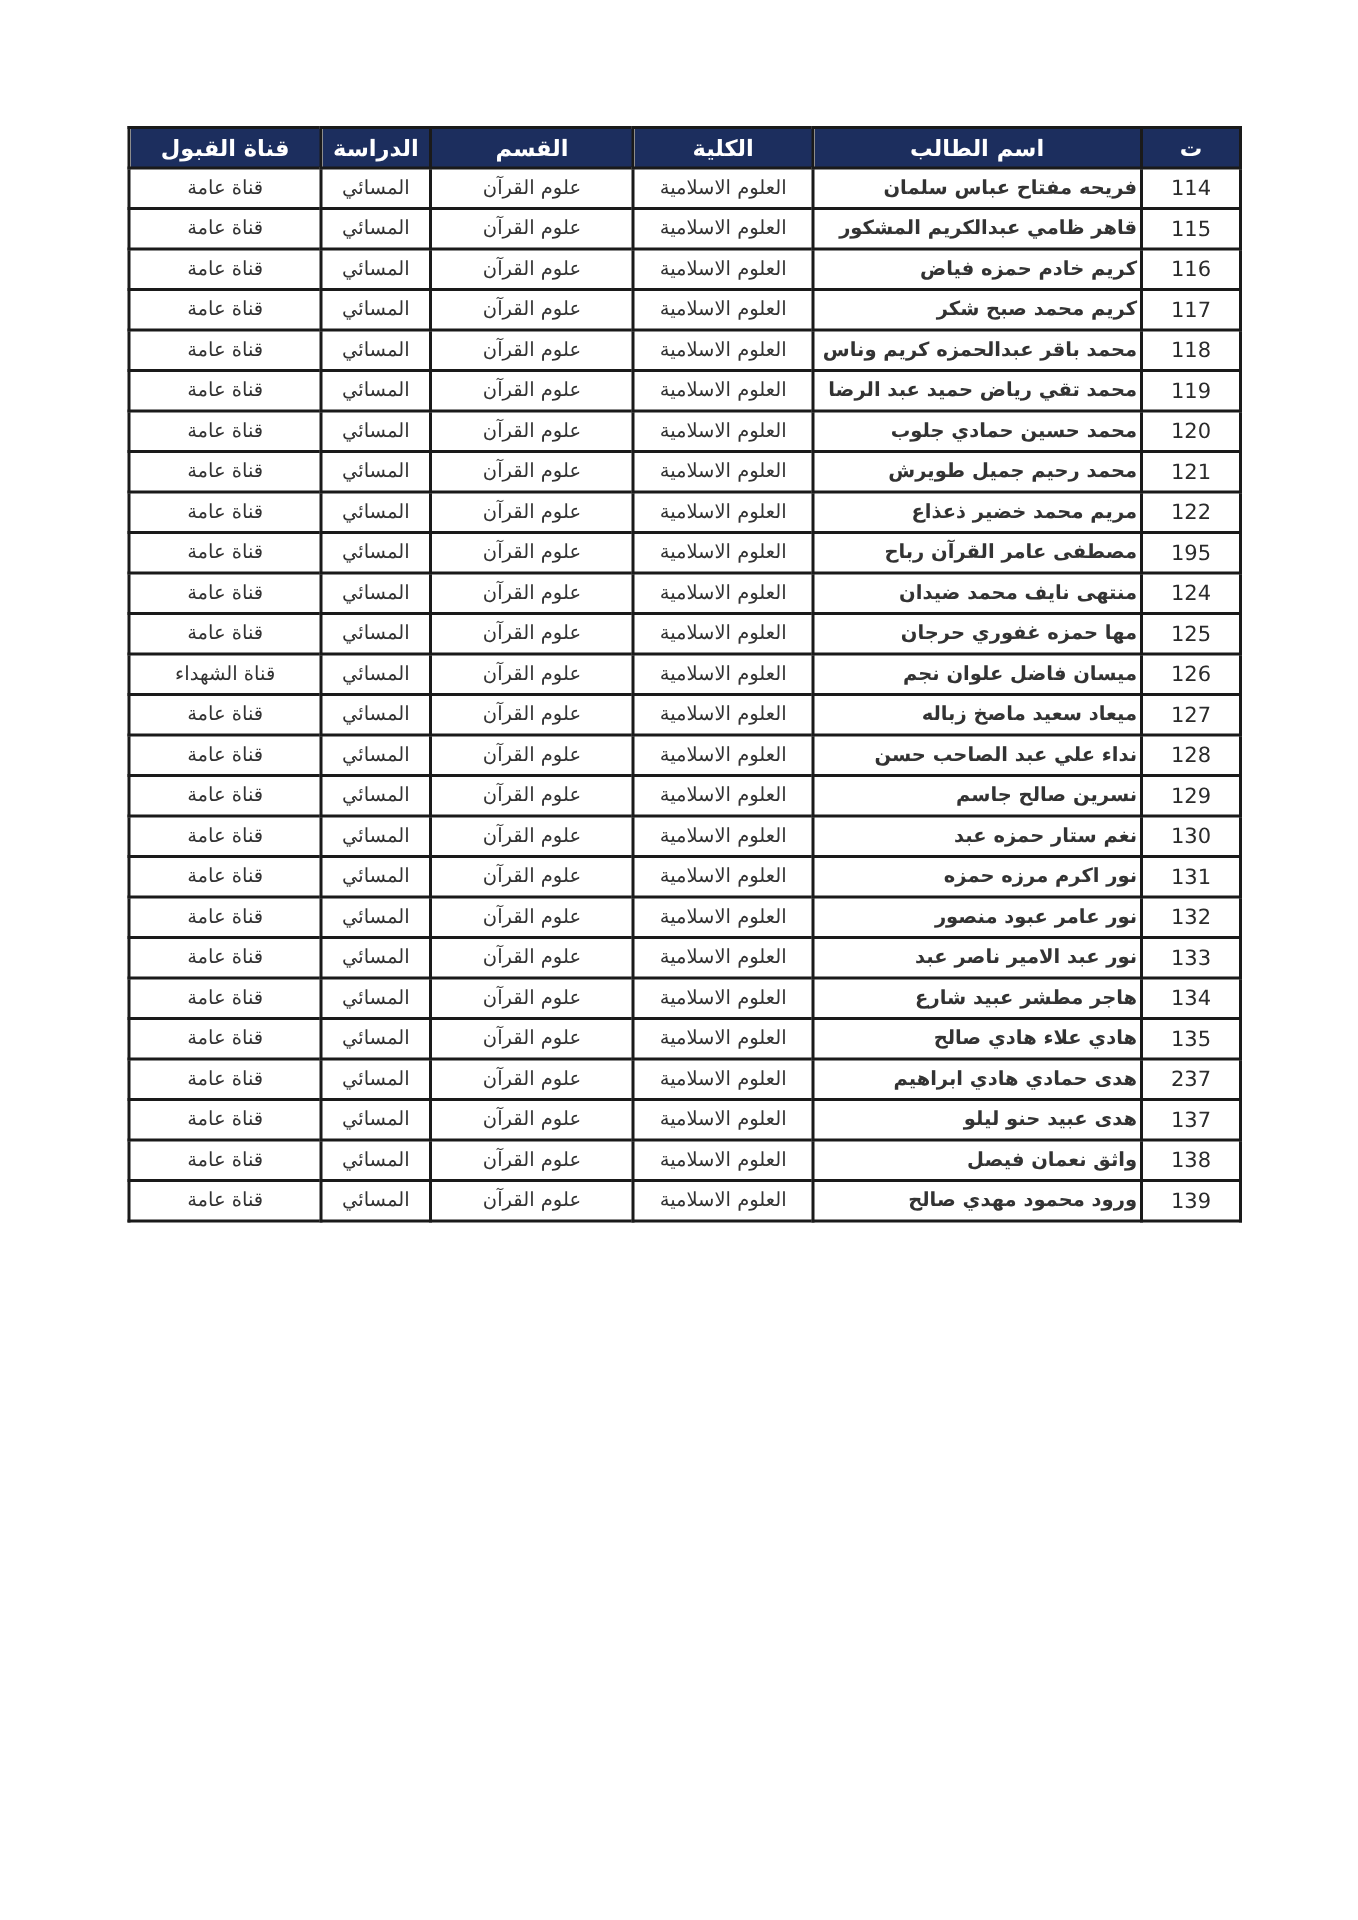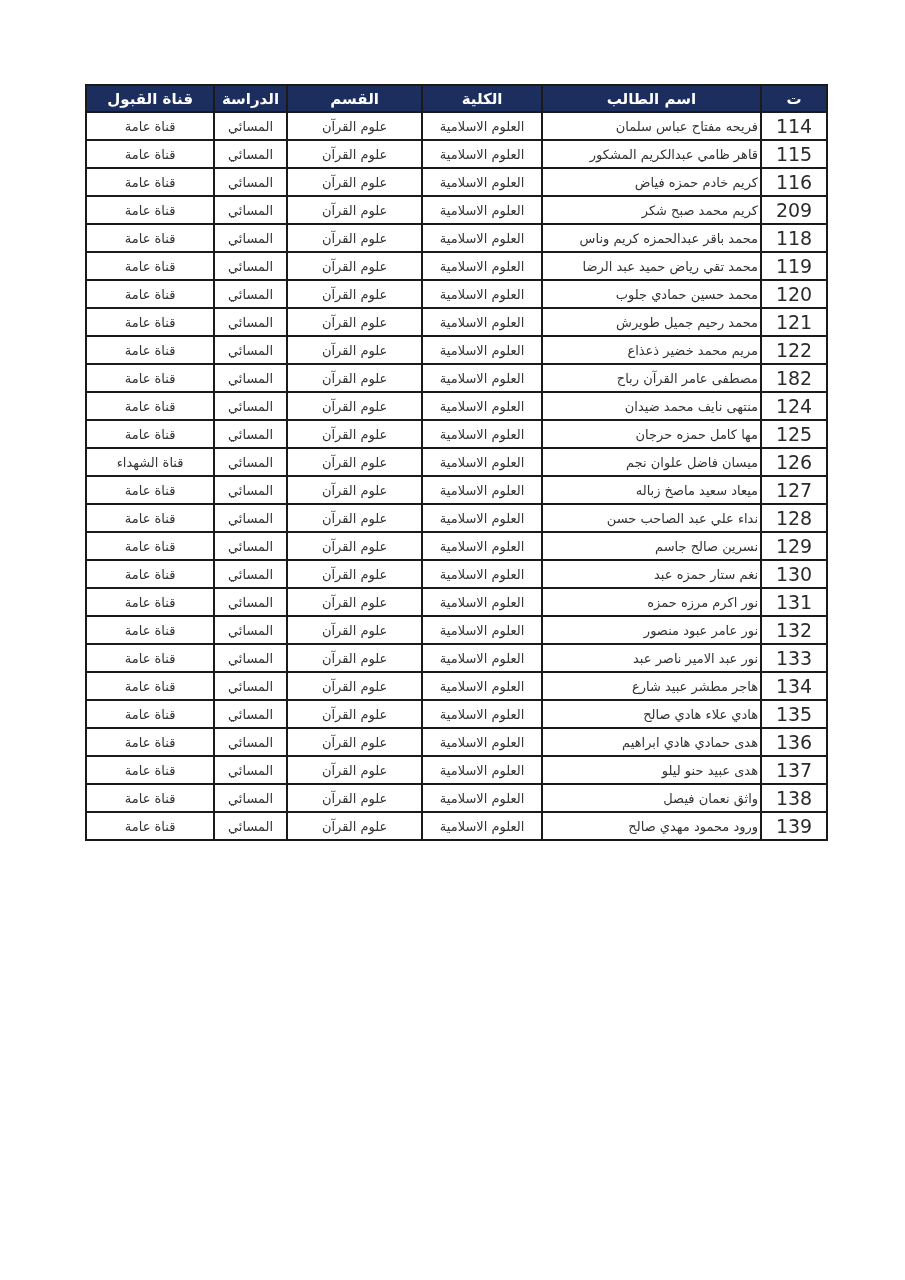--- a/index.html
+++ b/index.html
@@ -38,26 +38,27 @@
     margin-left: 24px;
   }
   .students-table tbody td {
     background: #ffffff;
     color: var(--cell-text, #333333);
     font-size: 13px;
     text-align: center;
     padding: 2px 3px;
   }
   .students-table tbody td.col-no {
-    font-size: 19px;
+    font-size: 14px;
     color: #2b2b2b;
   }
   .students-table tbody td.col-name {
     text-align: right;
     padding-right: 2px;
+    font-weight: bold;
   }
   
   col.c-no      { width: 8.9%;  }
   col.c-name    { width: 29.6%; }
   col.c-college { width: 16.1%; }
   col.c-dept    { width: 18.3%; }
   col.c-study   { width: 9.8%;  }
   col.c-channel { width: 17.3%; }
 </style>
 </head>
@@ -102,21 +103,21 @@
         </tr>
         <tr>
           <td class="col-no">116</td>
           <td class="col-name">كريم خادم حمزه فياض</td>
           <td class="col-college">العلوم الاسلامية</td>
           <td class="col-dept">علوم القرآن</td>
           <td class="col-study">المسائي</td>
           <td class="col-channel">قناة عامة</td>
         </tr>
         <tr>
-          <td class="col-no">209</td>
+          <td class="col-no">117</td>
           <td class="col-name">كريم محمد صبح شكر</td>
           <td class="col-college">العلوم الاسلامية</td>
           <td class="col-dept">علوم القرآن</td>
           <td class="col-study">المسائي</td>
           <td class="col-channel">قناة عامة</td>
         </tr>
         <tr>
           <td class="col-no">118</td>
           <td class="col-name">محمد باقر عبدالحمزه كريم وناس</td>
           <td class="col-college">العلوم الاسلامية</td>
@@ -150,38 +151,38 @@
         </tr>
         <tr>
           <td class="col-no">122</td>
           <td class="col-name">مريم محمد خضير ذعذاع</td>
           <td class="col-college">العلوم الاسلامية</td>
           <td class="col-dept">علوم القرآن</td>
           <td class="col-study">المسائي</td>
           <td class="col-channel">قناة عامة</td>
         </tr>
         <tr>
-          <td class="col-no">182</td>
+          <td class="col-no">195</td>
           <td class="col-name">مصطفى عامر القرآن رباح</td>
           <td class="col-college">العلوم الاسلامية</td>
           <td class="col-dept">علوم القرآن</td>
           <td class="col-study">المسائي</td>
           <td class="col-channel">قناة عامة</td>
         </tr>
         <tr>
           <td class="col-no">124</td>
           <td class="col-name">منتهى نايف محمد ضيدان</td>
           <td class="col-college">العلوم الاسلامية</td>
           <td class="col-dept">علوم القرآن</td>
           <td class="col-study">المسائي</td>
           <td class="col-channel">قناة عامة</td>
         </tr>
         <tr>
           <td class="col-no">125</td>
-          <td class="col-name">مها كامل حمزه حرجان</td>
+          <td class="col-name">مها حمزه غفوري حرجان</td>
           <td class="col-college">العلوم الاسلامية</td>
           <td class="col-dept">علوم القرآن</td>
           <td class="col-study">المسائي</td>
           <td class="col-channel">قناة عامة</td>
         </tr>
         <tr>
           <td class="col-no">126</td>
           <td class="col-name">ميسان فاضل علوان نجم</td>
           <td class="col-college">العلوم الاسلامية</td>
           <td class="col-dept">علوم القرآن</td>
@@ -254,21 +255,21 @@
         </tr>
         <tr>
           <td class="col-no">135</td>
           <td class="col-name">هادي علاء هادي صالح</td>
           <td class="col-college">العلوم الاسلامية</td>
           <td class="col-dept">علوم القرآن</td>
           <td class="col-study">المسائي</td>
           <td class="col-channel">قناة عامة</td>
         </tr>
         <tr>
-          <td class="col-no">136</td>
+          <td class="col-no">237</td>
           <td class="col-name">هدى حمادي هادي ابراهيم</td>
           <td class="col-college">العلوم الاسلامية</td>
           <td class="col-dept">علوم القرآن</td>
           <td class="col-study">المسائي</td>
           <td class="col-channel">قناة عامة</td>
         </tr>
         <tr>
           <td class="col-no">137</td>
           <td class="col-name">هدى عبيد حنو ليلو</td>
           <td class="col-college">العلوم الاسلامية</td>

